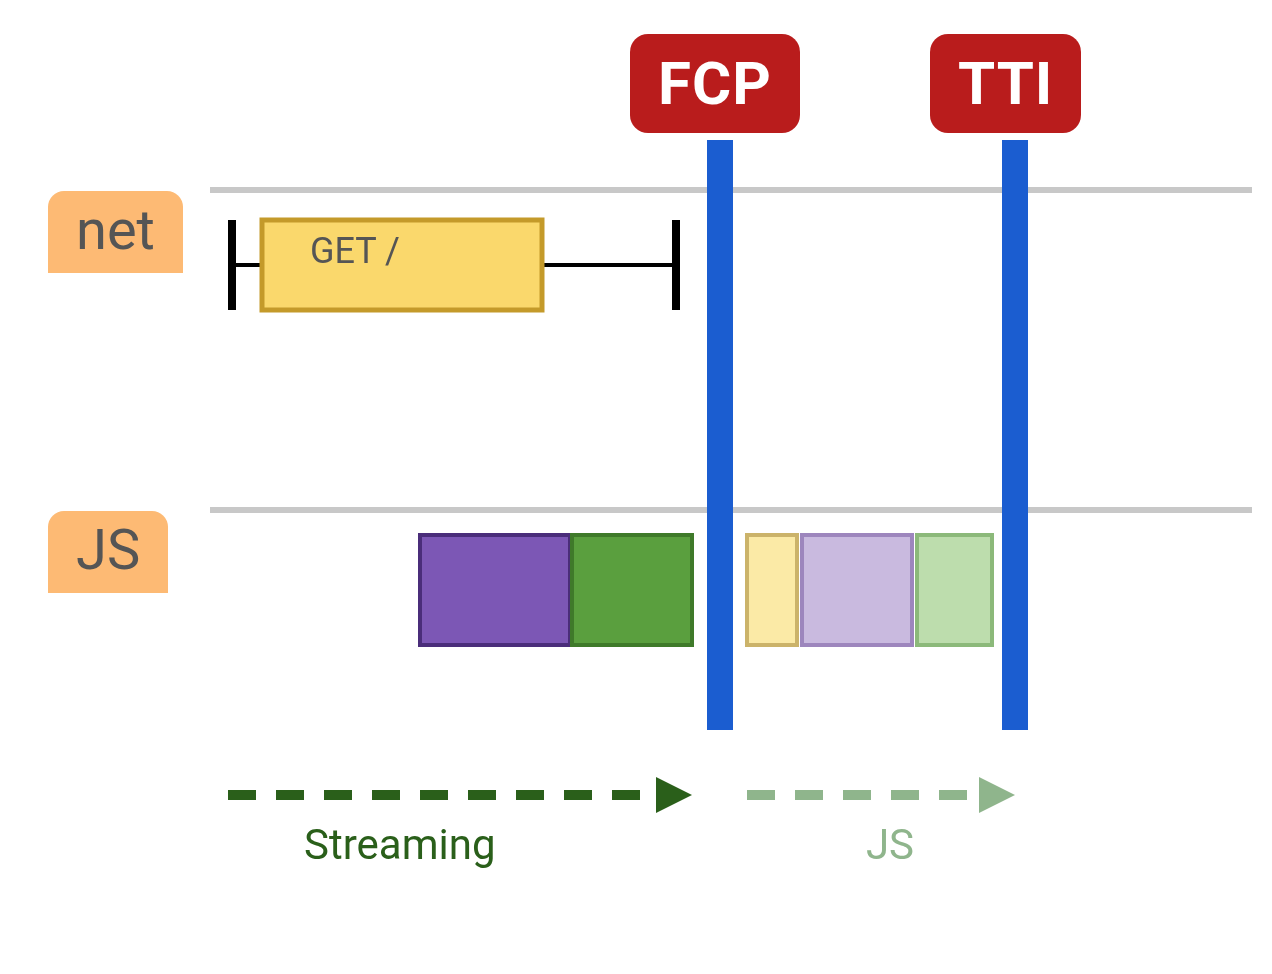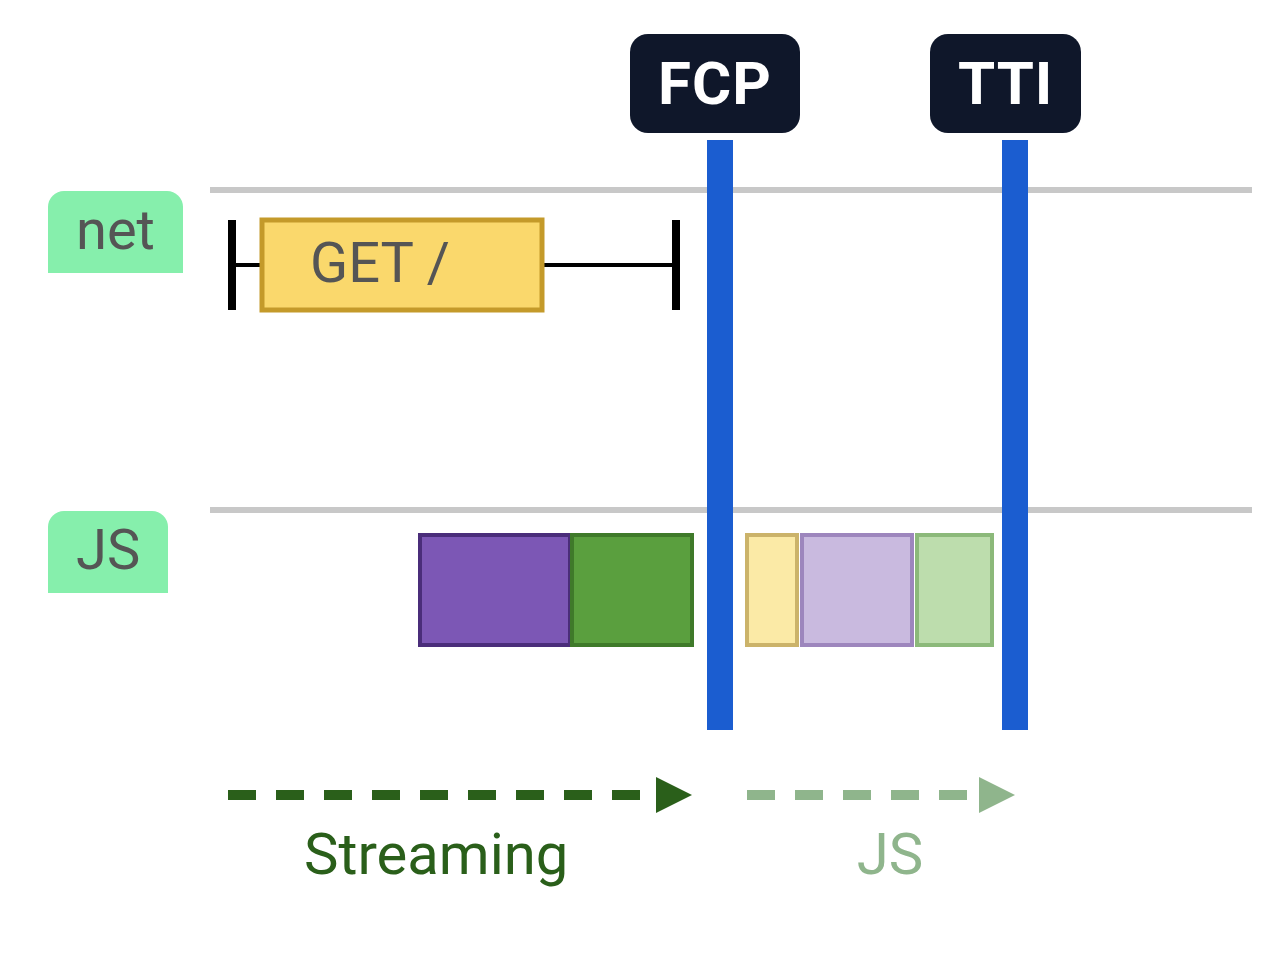--- a/index.html
+++ b/index.html
@@ -14,45 +14,45 @@
     width: 1232px;
     height: 934px;
   }
   .diagram svg {
     position: absolute;
     top: 0;
     left: 0;
   }
   .marker-badge {
     position: absolute;
-    background: #0f172a;
+    background: #b91c1c;
     color: #fff;
     font-weight: 700;
     font-size: 60px;
     padding: 14px 28px;
     border-radius: 18px;
     letter-spacing: 1px;
   }
   .row-label {
     position: absolute;
-    background: #86efac;
+    background: #fdba74;
     color: #555;
     font-size: 56px;
     padding: 6px 28px 10px 28px;
     border-radius: 16px 16px 0 0;
   }
   .box-label {
     position: absolute;
     color: #555;
-    font-size: 56px;
+    font-size: 36px;
     text-align: center;
   }
   .phase-label {
     position: absolute;
-    font-size: 58px;
+    font-size: 42px;
     text-align: center;
   }
 </style>
 </head>
 <body>
 
 <div class="diagram">
   <svg width="1232" height="934">
 
     <line x1="190" x2="1232" y2="170" y1="170" stroke="#c8c8c8" stroke-width="6"></line>

